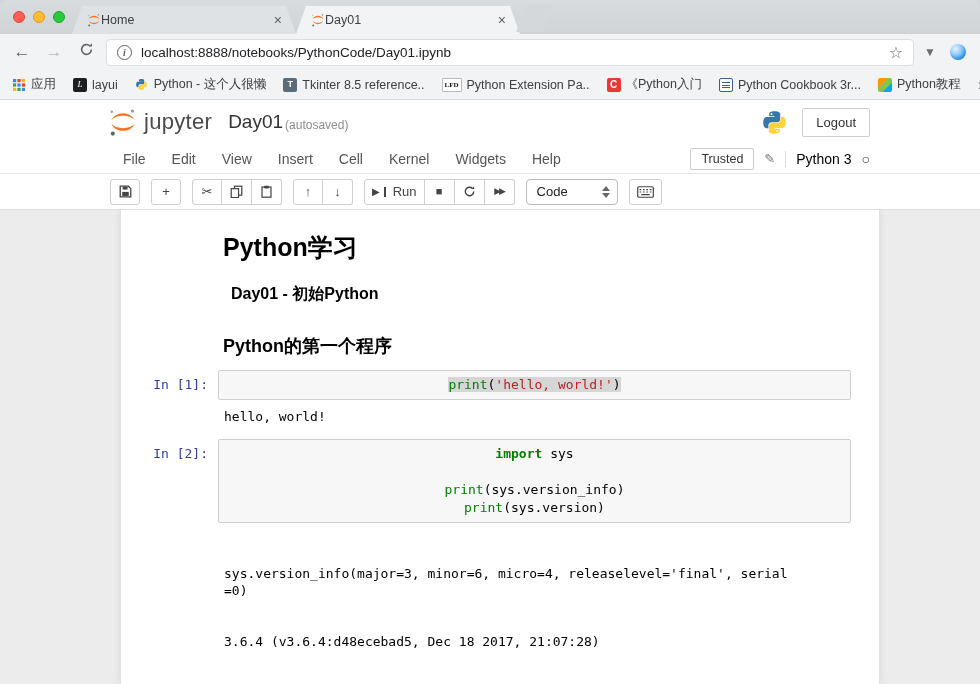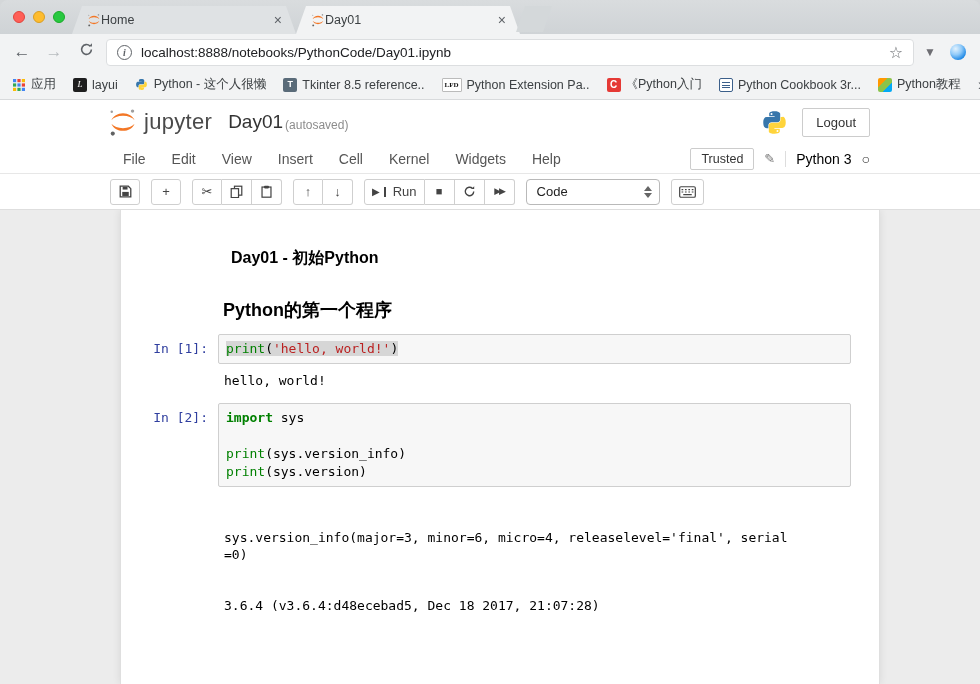--- a/index.html
+++ b/index.html
@@ -83,40 +83,40 @@
           font-family:"Liberation Sans",sans-serif; }
   .btn-group .tbtn + .tbtn { border-left:0; }
   .btn-group .tbtn:first-child { border-radius:3px 0 0 3px; }
   .btn-group .tbtn:last-child { border-radius:0 3px 3px 0; }
   .btn-group .tbtn:only-child { border-radius:3px; }
   .tbtn .glyph { font-size:13px; line-height:1; }
   .tbtn .play { font-size:10px; }
   .runbar { width:2px; height:10px; background:#444; margin-right:3px; }
   .tbtn .stopg { font-size:11px; }
   .tbtn .ffg { font-size:9px; letter-spacing:-2px; }
-  .select { height:26px; width:134px; border:1px solid #b9b9b9; border-radius:4px; background:#fff;
+  .select { height:26px; width:92px; border:1px solid #b9b9b9; border-radius:4px; background:#fff;
             display:flex; align-items:center; padding-left:10px; font-size:13px; color:#222; cursor:default; }
   .sel-arrows { margin-left:auto; margin-right:7px; display:flex; flex-direction:column; gap:2px; }
   .tri-up { width:0; height:0; border-left:4px solid transparent; border-right:4px solid transparent; border-bottom:5px solid #666; display:block;}
   .tri-down { width:0; height:0; border-left:4px solid transparent; border-right:4px solid transparent; border-top:5px solid #666; display:block;}
 
   
   .nb-area { flex:1; background:#ececec; overflow:hidden; }
   .nb-page { margin-left:120px; width:760px; height:100%; background:#fff;
              border-left:1px solid #dfdfdf; border-right:1px solid #dfdfdf;
              box-shadow:0 0 8px rgba(0,0,0,.09); padding-top:16px; overflow:hidden; }
   .md-cell { margin-left:102px; margin-right:28px; color:#000; cursor:default; }
   .md-cell h1 { font-size:25px; line-height:30px; margin:6px 0 10px; font-weight:bold; }
   .md-cell h2 { font-size:16px; line-height:24px; margin:20px 8px 10px; font-weight:bold; }
   .md-cell h3 { font-size:18px; line-height:20px; margin:30px 0 14px; font-weight:bold; }
   .cell { display:flex; align-items:flex-start; margin-top:14px; }
   .prompt { width:97px; flex:none; text-align:right; padding-right:10px; padding-top:7px;
             font:13px "DejaVu Sans Mono", monospace; color:#303F9F; }
   .input-area { flex:1; margin-right:28px; border:1px solid #cfcfcf; border-radius:2px; background:#f7f7f7;
-                padding:5px 7px; font:13px/18px "DejaVu Sans Mono", monospace; color:#000; cursor:text; }
+                padding:5px 7px; font:13px/18px "DejaVu Sans Mono", monospace; color:#000; cursor:text;text-align:center; }
   .cm-line { min-height:18px; line-height:18px; white-space:pre; }
   .tok-kw { color:#008000; font-weight:bold; }
   .tok-bi { color:#008000; }
   .tok-str { color:#BA2121; }
   .tok-pl { color:#000; }
   .input-area.hl .cm-line span { background:#d6d6d6; }
   .outrow { display:flex; align-items:flex-start; margin-top:8px; }
   .out-pre { flex:1; margin-right:28px; max-width:73.5ch; font:13px/17px "DejaVu Sans Mono", monospace;
              color:#000; white-space:pre-wrap; word-break:break-all; padding-left:6px; }
 </style>
@@ -354,20 +354,23 @@
             <path d="M3 4.2h2M7 4.2h2M11 4.2h2M15 4.2h2M3 7h2M7 7h2M11 7h2M15 7h2M5 10h10" stroke="#444" stroke-width="1.4"></path>
           </svg>
       </button>
     </div>
   </div>
 
   <div class="nb-area">
     <div class="nb-page">
 
       <div class="md-cell">
+        <h1>Python学习</h1>
+      </div>
+      <div class="md-cell">
         <h2>Day01 - 初始Python</h2>
       </div>
       <div class="md-cell">
         <h3>Python的第一个程序</h3>
       </div>
 
       <div class="cell">
         <div class="prompt">In [1]:</div>
         <div class="input-area hl">
             <div class="cm-line"><span class="tok-bi">print</span><span class="tok-pl">(</span><span class="tok-str">'hello, world!'</span><span class="tok-pl">)</span></div>

